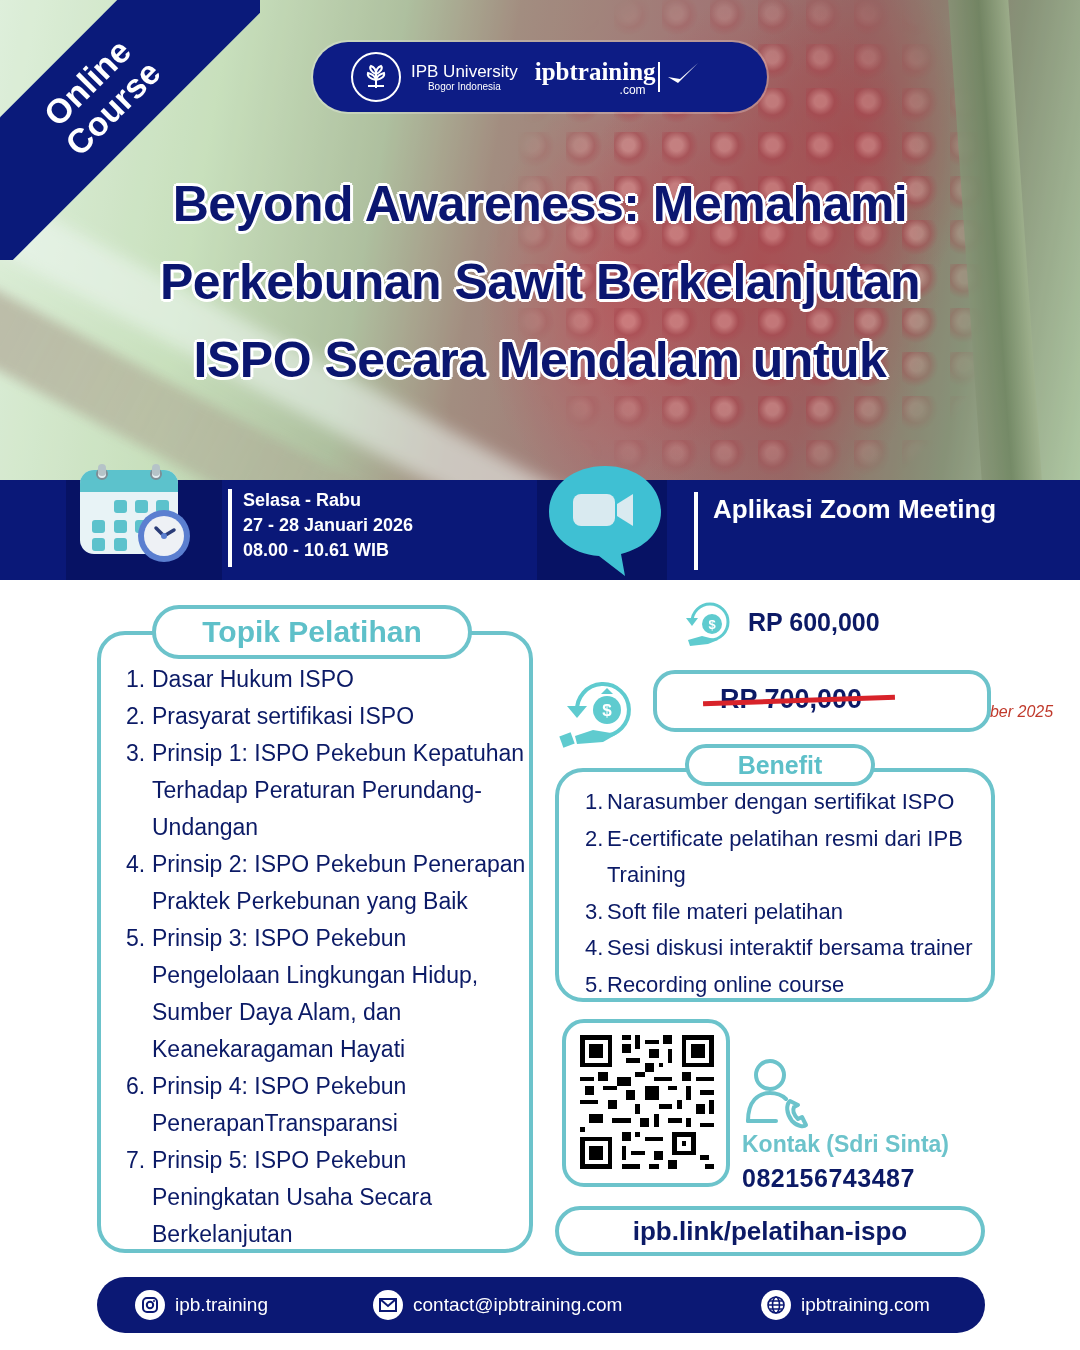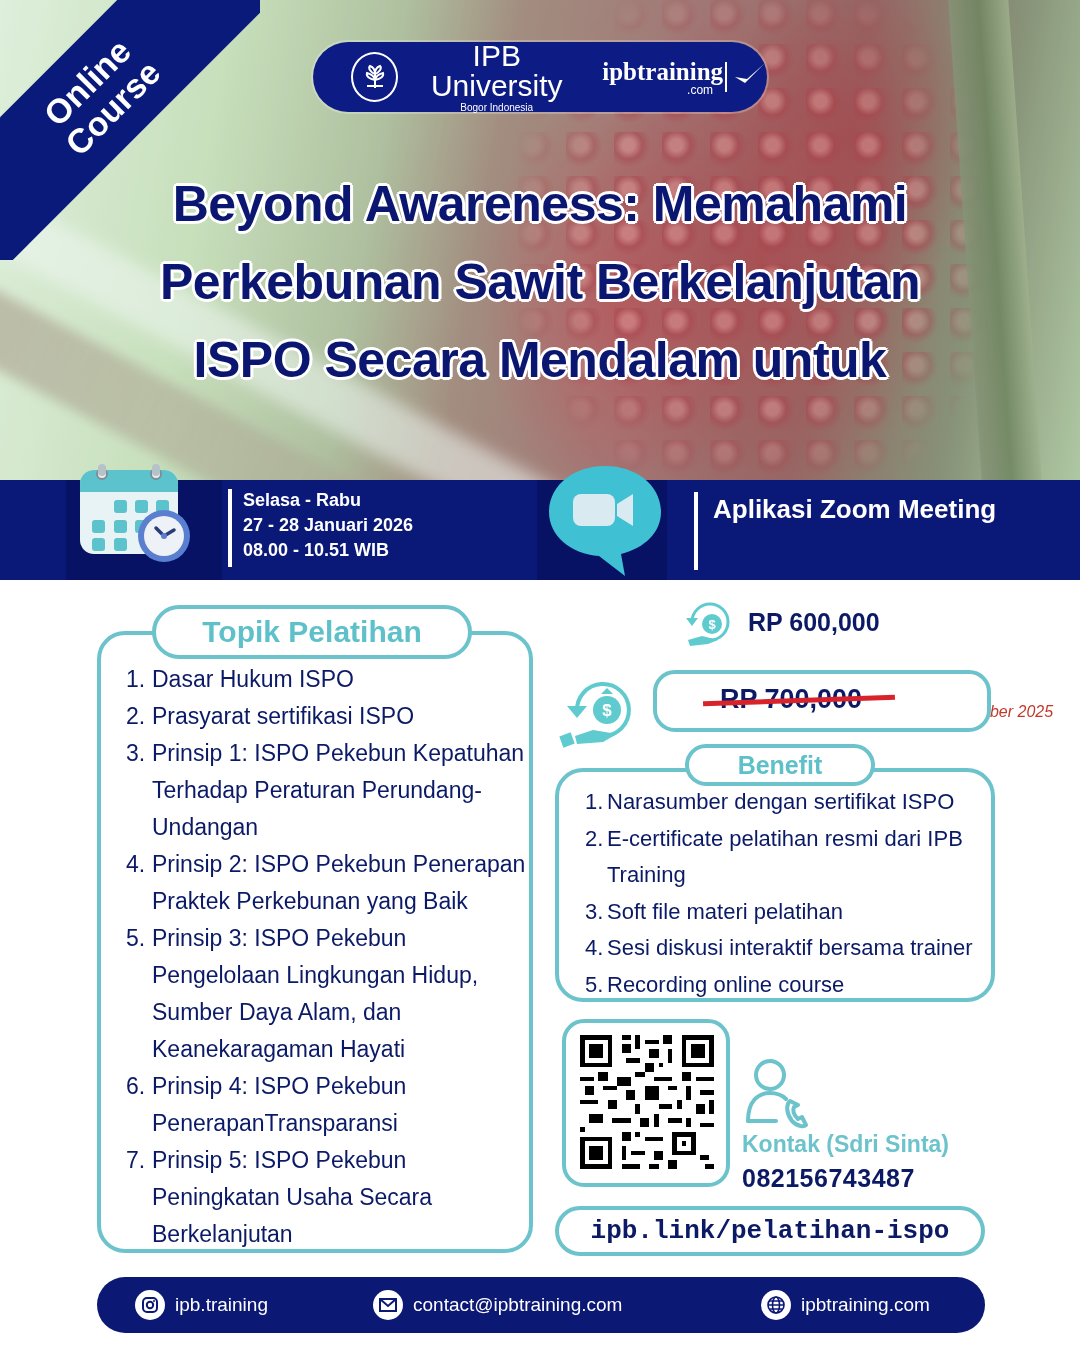--- a/index.html
+++ b/index.html
@@ -56,21 +56,21 @@
   .logo-pill {
     position: absolute; left: 313px; top: 42px; width: 454px; height: 70px; border-radius: 35px;
     background: #0d1c85; display: flex; align-items: center; padding-left: 38px; z-index: 5;
     box-shadow: 0 0 0 2px rgba(255,255,255,0.25);
   }
   .seal {
     width: 50px; height: 50px; border-radius: 50%; border: 2px solid #ffffff;
     display: flex; align-items: center; justify-content: center; color: #fff; font-size: 22px;
   }
   .ipb-name { margin-left: 10px; color: #fff; line-height: 1; }
-  .ipb-name .big { font-size: 30px; font-weight: 400; display: block; text-align: center; }
+  .ipb-name .big { font-size: 17px; font-weight: 400; display: block; }
   .ipb-name .small { font-size: 10px; display: block; text-align: center; margin-top: 2px; }
   .ipbt { margin-left: 17px; color: #fff; line-height: 1; position: relative; }
   .ipbt .big { font-family: "Liberation Serif", serif; font-weight: 700; font-size: 25px; display: block; }
   .ipbt .small { font-size: 12px; display: block; text-align: right; margin-right: 10px; }
   .ipbt-sep { width: 2px; height: 30px; background: #fff; margin-left: 2px; }
   .check { margin-left: 6px; color: #fff; font-size: 26px; font-weight: 700; }
 
   
   .title {
     position: absolute; left: 110px; top: 165px; width: 860px; text-align: center; z-index: 5;
@@ -150,21 +150,21 @@
     position: absolute; left: 562px; top: 1019px; width: 168px; height: 168px;
     border: 4px solid #6cc3cb; border-radius: 22px; background: #fff;
   }
   .qr { position: absolute; left: 580px; top: 1035px; width: 134px; height: 134px; }
   .contact-icon { position: absolute; left: 742px; top: 1055px; width: 70px; height: 76px; }
   .contact-label { position: absolute; left: 742px; top: 1131px; font-size: 23px; font-weight: 700; color: #6cc3cb; }
   .contact-phone { position: absolute; left: 742px; top: 1164px; font-size: 25px; font-weight: 700; color: #0c1a66; letter-spacing: 0.5px; }
   .link-pill {
     position: absolute; left: 555px; top: 1206px; width: 430px; height: 50px;
     border: 4px solid #6cc3cb; border-radius: 26px; background: #fff;
-    text-align: center; font-size: 26px; font-weight: 700; color: #0c1a66; line-height: 42px; font-family: Liberation Mono, monospace;
+    text-align: center; font-size: 26px; font-weight: 700; color: #0c1a66; line-height: 42px;
   }
 
   
   .footer {
     position: absolute; left: 97px; top: 1277px; width: 888px; height: 56px; border-radius: 28px;
     background: #0b1874; color: #fff;
   }
   .f-item { position: absolute; top: 13px; display: flex; align-items: center; font-size: 19px; }
   .f-ico {
     width: 30px; height: 30px; border-radius: 50%; background: #fff; margin-right: 10px;
@@ -249,21 +249,21 @@
   <circle cx="86" cy="78" r="26" fill="#5b7fd0"></circle>
   <circle cx="86" cy="78" r="20" fill="#eef1f5"></circle>
   <path d="M86 78 L78 70 M86 78 L96 72" stroke="#2a3c78" stroke-width="3.5" stroke-linecap="round"></path>
   <circle cx="86" cy="78" r="3" fill="#5b7fd0"></circle>
 </svg>
 
 <div class="cal-sep"></div>
 <div class="date-text">
   <span>Selasa - Rabu</span>
   <span>27 - 28 Januari 2026</span>
-  <span>08.00 - 10.51 WIB</span>
+  <span>08.00 - 10.61 WIB</span>
 </div>
 
 <svg class="zoom-icon" viewBox="0 0 120 116">
   <path d="M60 4 C28 4 4 24 4 50 C4 74 26 92 54 94 L80 114 L76 92 C100 86 116 70 116 50 C116 24 92 4 60 4 Z" fill="#3fc0d3"></path>
   <rect x="28" y="32" width="42" height="32" rx="8" fill="#d9eaf0"></rect>
   <path d="M72 42 L88 32 V64 L72 54 Z" fill="#d9eaf0"></path>
 </svg>
 <div class="zoom-sep"></div>
 <div class="zoom-text">Aplikasi Zoom Meeting</div>
 

